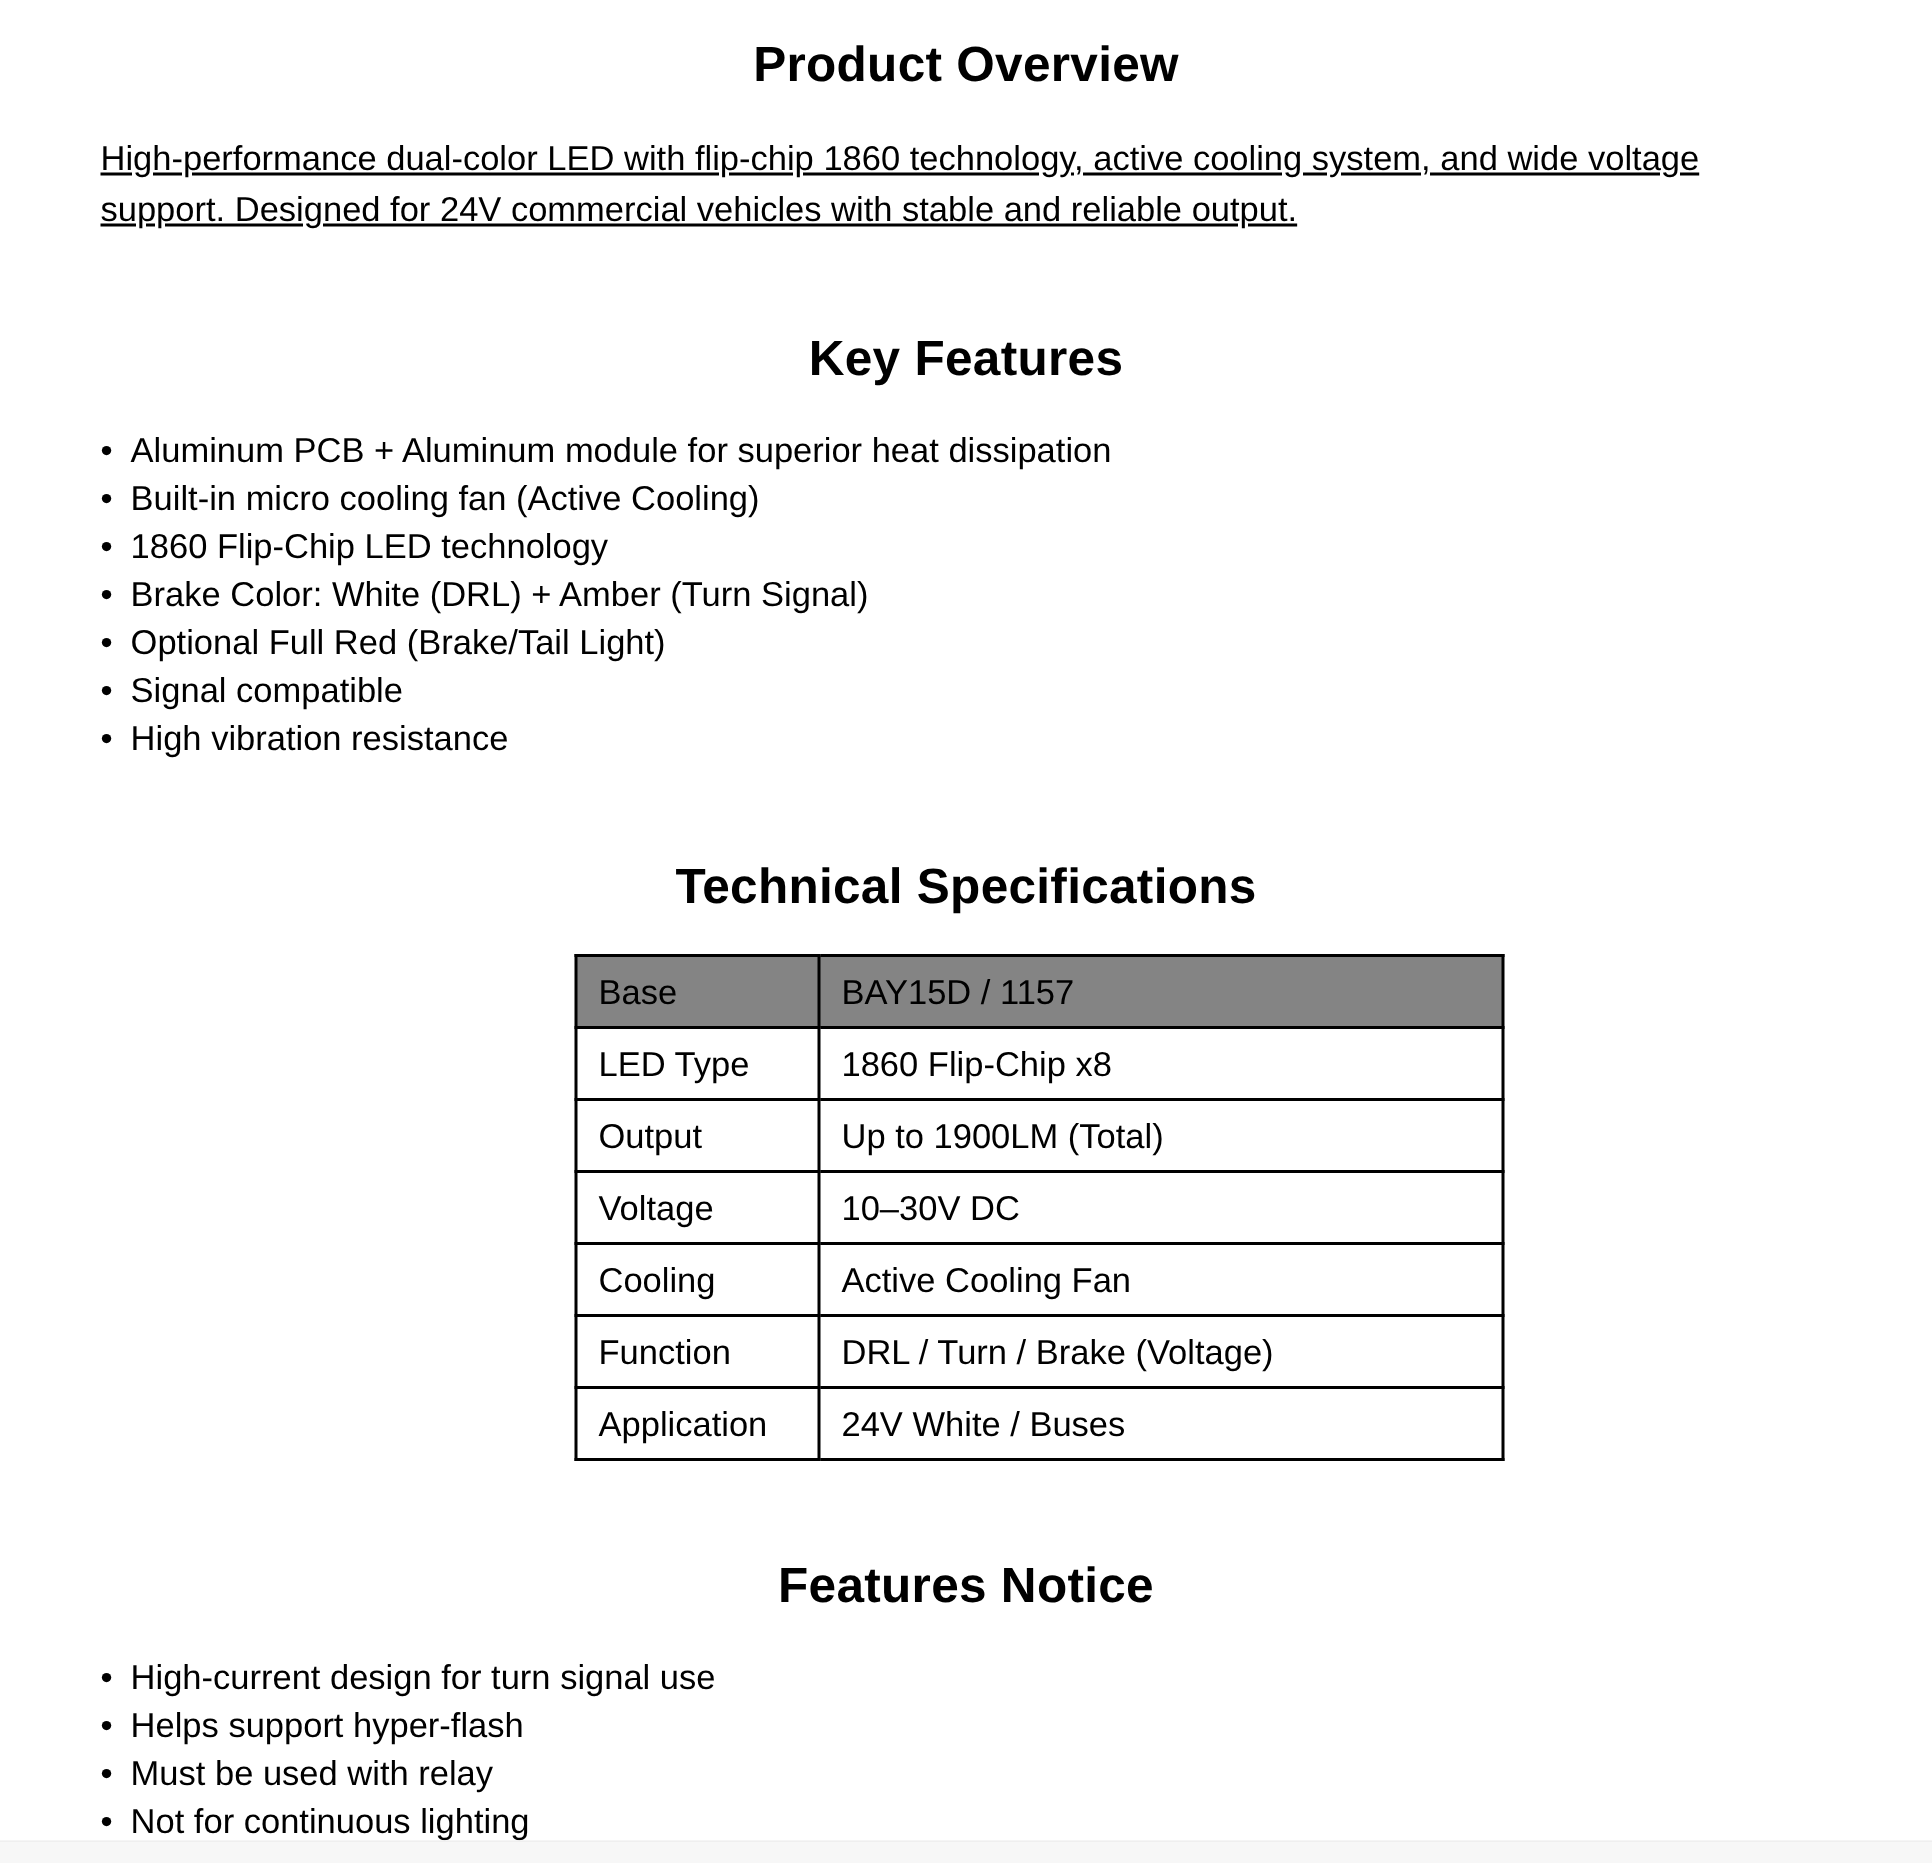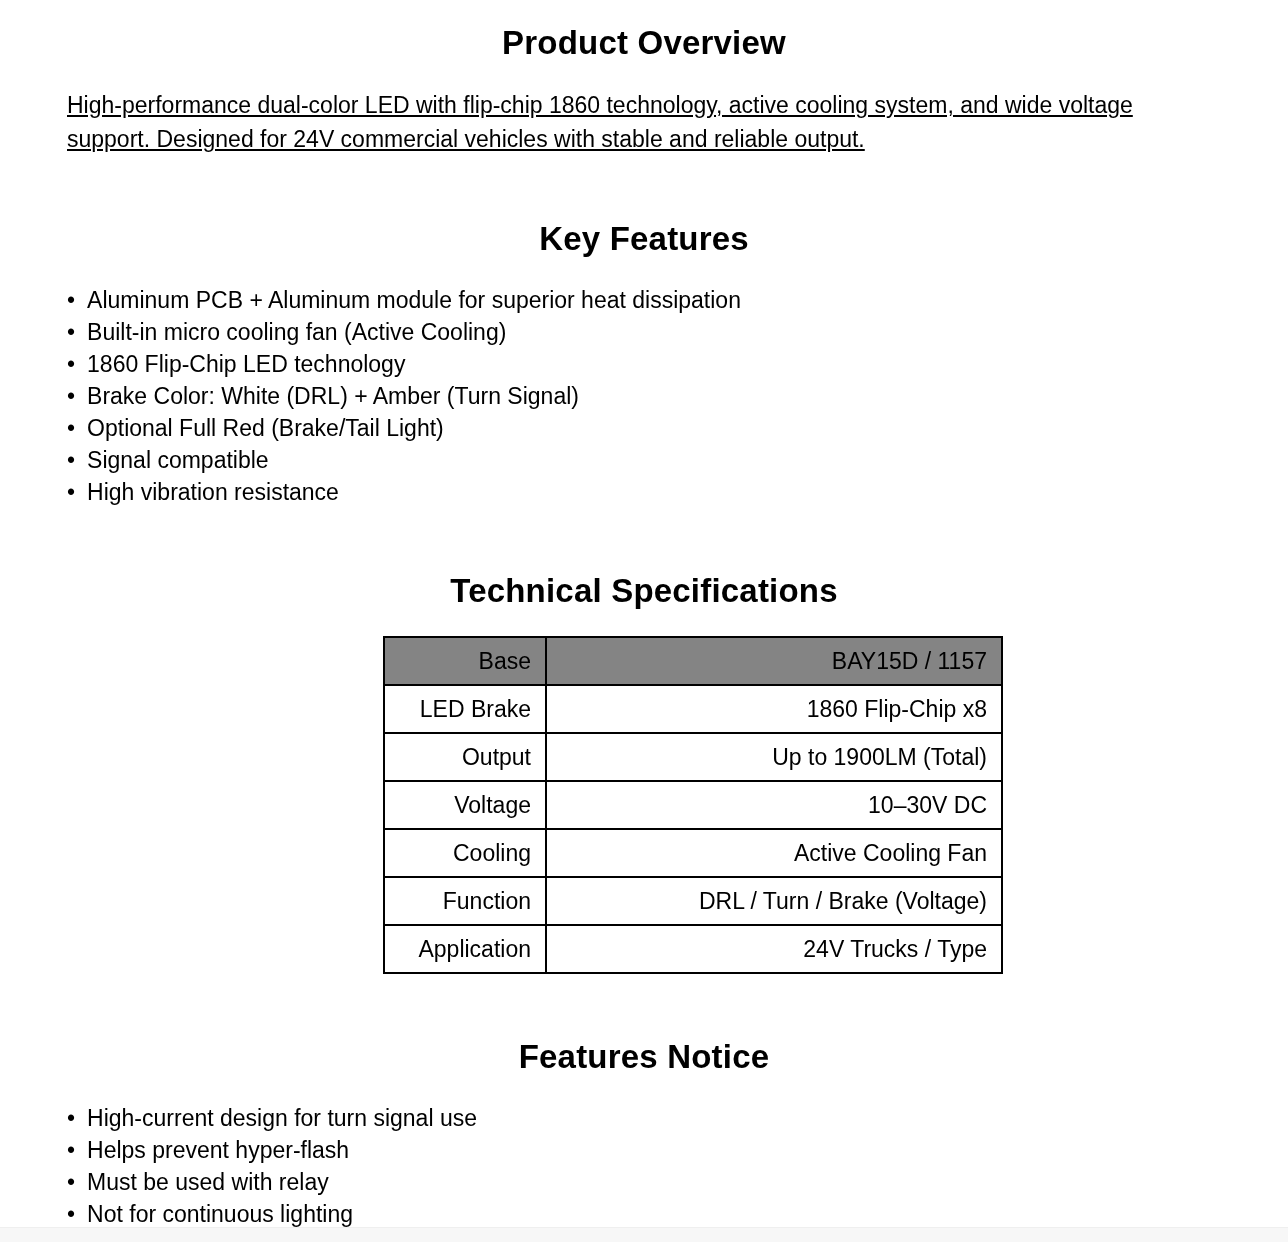--- a/index.html
+++ b/index.html
@@ -49,21 +49,21 @@
     margin-right: 12px;
   }
   table.spec-table {
     border-collapse: collapse;
     margin: 22px 0 0 316px;
   }
   table.spec-table td, table.spec-table th {
     border: 2px solid #000000;
     font-size: 23px;
     font-weight: 400;
-    text-align: right;
+    text-align: left;
     vertical-align: middle;
     height: 48px;
     padding: 4px 14px;
     white-space: nowrap;
   }
   table.spec-table .col-label { width: 162px; }
   table.spec-table .col-value { width: 456px; }
   table.spec-table tr.hdr-row th {
     background: #848484;
   }
@@ -119,55 +119,55 @@
     </div>
 
     <h1 class="sec-title">Technical Specifications</h1>
     <table class="spec-table">
       <tbody>
         <tr class="hdr-row">
           <th class="col-label">Base</th>
           <th class="col-value">BAY15D / 1157</th>
         </tr>
         <tr>
-          <td class="col-label">LED Brake</td>
+          <td class="col-label">LED Type</td>
           <td class="col-value">1860 Flip-Chip x8</td>
         </tr>
         <tr>
           <td class="col-label">Output</td>
           <td class="col-value">Up to 1900LM (Total)</td>
         </tr>
         <tr>
           <td class="col-label">Voltage</td>
           <td class="col-value">10–30V DC</td>
         </tr>
         <tr>
           <td class="col-label">Cooling</td>
           <td class="col-value">Active Cooling Fan</td>
         </tr>
         <tr>
           <td class="col-label">Function</td>
           <td class="col-value">DRL / Turn / Brake (Voltage)</td>
         </tr>
         <tr>
           <td class="col-label">Application</td>
-          <td class="col-value">24V Trucks / Type</td>
+          <td class="col-value">24V White / Buses</td>
         </tr>
       </tbody>
     </table>
 
     <h1 class="sec-title">Features Notice</h1>
     <div class="bullet-list">
       <div class="li">
         <span class="bullet">•</span>
         <span class="li-text">High-current design for turn signal use</span>
       </div>
       <div class="li">
         <span class="bullet">•</span>
-        <span class="li-text">Helps prevent hyper-flash</span>
+        <span class="li-text">Helps support hyper-flash</span>
       </div>
       <div class="li">
         <span class="bullet">•</span>
         <span class="li-text">Must be used with relay</span>
       </div>
       <div class="li">
         <span class="bullet">•</span>
         <span class="li-text">Not for continuous lighting</span>
       </div>
     </div>

